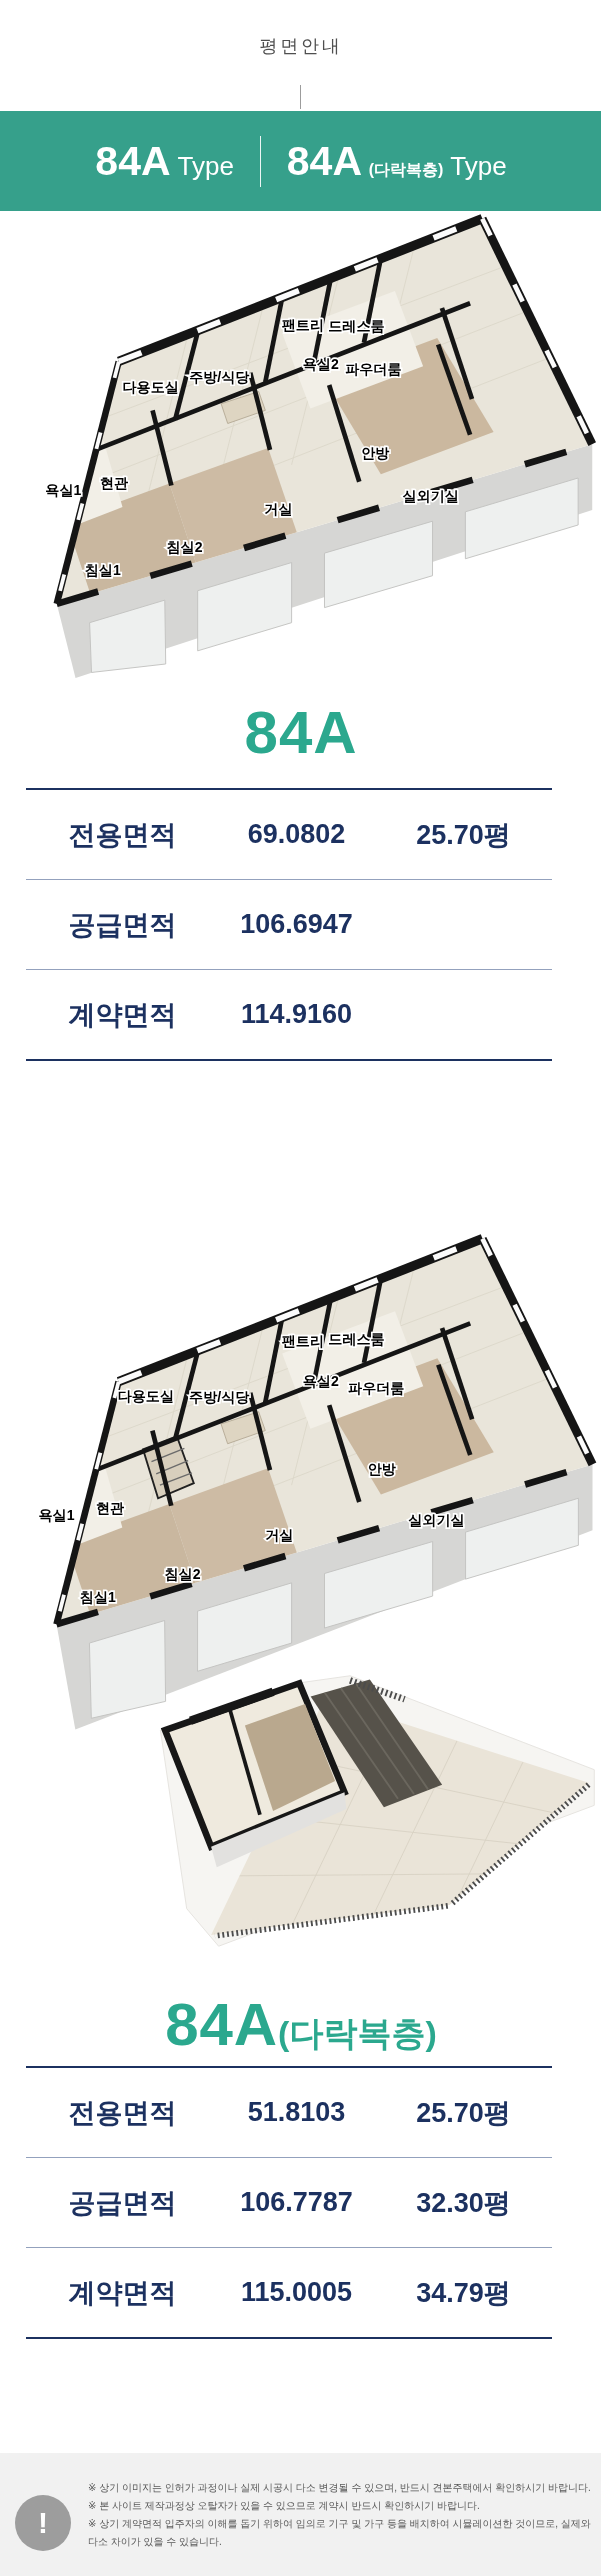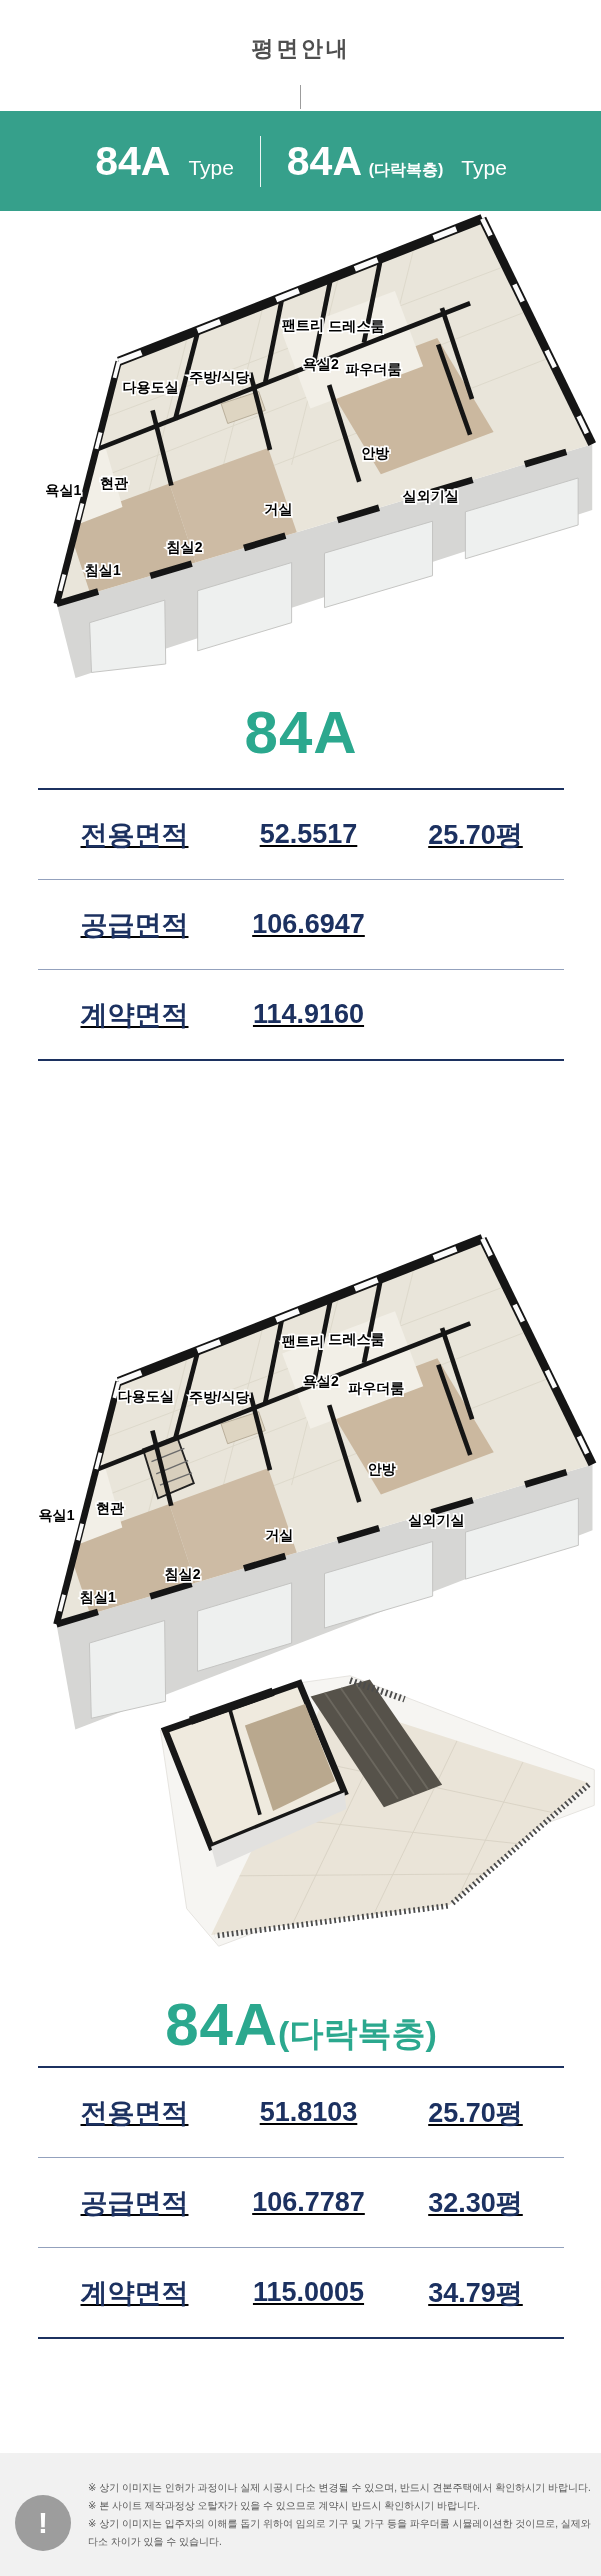--- a/index.html
+++ b/index.html
@@ -1,48 +1,48 @@
 <!DOCTYPE html>
 <html style="font-size:15px"><head>
 <meta charset="utf-8">
 <style>
   html,body{margin:0;padding:0;background:#fff;}
   .page{position:relative;width:602px;height:2576px;background:#ffffff;overflow:hidden;
         font-family:"Liberation Sans","DejaVu Sans",sans-serif;}
 
   
   .page-title{position:absolute;top:34px;left:0;width:602px;text-align:center;
-              font-size:22px;letter-spacing:2.8px;color:#4f4f4f;font-weight:700;}
+              font-size:18px;letter-spacing:2.8px;color:#4f4f4f;font-weight:400;}
   .title-tick{position:absolute;top:85px;left:300px;width:0.9px;height:24.4px;background:#9c9c9c;}
 
   
   .type-banner{position:absolute;top:111px;left:0;width:602px;height:100px;background:#36a08b;
                display:flex;align-items:center;justify-content:center;color:#ffffff;}
   .tb-group{display:flex;align-items:baseline;cursor:pointer;}
   .tb-code{font-size:41px;font-weight:800;letter-spacing:0px;line-height:1;}
-  .tb-suffix{font-size:21px;font-weight:500;margin-left:18px;}
+  .tb-suffix{font-size:26px;font-weight:500;margin-left:7px;}
   .tb-paren{font-size:16px;font-weight:700;margin-left:6.6px;}
   .tb-divider{width:0.9px;height:51px;background:rgba(255,255,255,.9);margin:0 26px;align-self:center;}
 
   
   .floorplan{position:absolute;left:0;}
   .attic{position:absolute;}
   .room-labels text{font-size:15px;font-weight:bold;fill:#000;stroke:#fff;stroke-width:3.5px;
                     paint-order:stroke;text-anchor:middle;
                     font-family:"Liberation Sans","DejaVu Sans",sans-serif;}
 
   
   .plan-title{position:absolute;left:0;width:602px;text-align:center;color:#2ba88e;
               font-weight:800;line-height:1;}
   .plan-title .big{font-size:60px;letter-spacing:0.9px;}
   .plan-title .paren{font-size:34px;font-weight:800;}
 
   
-  .area-table{position:absolute;left:38px;width:526px;
-              border-top:2.8px solid #1c3160;border-bottom:2.8px solid #1c3160;text-decoration:underline;}
+  .area-table{position:absolute;left:26px;width:526px;
+              border-top:2.8px solid #1c3160;border-bottom:2.8px solid #1c3160;}
   .t-row{height:89px;display:grid;grid-template-columns:193px 155px 179px;align-items:center;
          text-align:center;font-size:27px;font-weight:bold;color:#1c3160;}
   .t-row + .t-row{border-top:0.9px solid #93a1bd;}
 
   
   .footer{position:absolute;top:2453px;left:0;width:602px;height:123px;background:#f1f1f1;}
   .warn-circle{position:absolute;left:15px;top:42px;width:56px;height:56px;border-radius:50%;
                background:#9d9d9d;color:#fff;font-size:30px;font-weight:bold;
                display:flex;align-items:center;justify-content:center;}
   .notes{position:absolute;left:88px;top:26px;width:506px;font-size:10px;line-height:18px;
@@ -138,21 +138,21 @@
       <text x="109" y="417">침실1</text>
     </g>
   </svg>
 
   <div class="plan-title" style="top:703px">
     <span class="big">84A</span>
   </div>
   <div class="area-table" style="top:788px">
     <div class="t-row">
       <div>전용면적</div>
-      <div>52.5517</div>
+      <div>69.0802</div>
       <div>25.70평</div>
     </div>
     <div class="t-row">
       <div>공급면적</div>
       <div>106.6947</div>
     </div>
     <div class="t-row">
       <div>계약면적</div>
       <div>114.9160</div>
     </div>
@@ -290,18 +290,18 @@
       <div>115.0005</div>
       <div>34.79평</div>
     </div>
   </div>
 
   <div class="footer">
     <div class="warn-circle">!</div>
     <div class="notes">
       <p>※ 상기 이미지는 인허가 과정이나 실제 시공시 다소 변경될 수 있으며, 반드시 견본주택에서 확인하시기 바랍니다.</p>
       <p>※ 본 사이트 제작과정상 오탈자가 있을 수 있으므로 계약시 반드시 확인하시기 바랍니다.</p>
-      <p>※ 상기 이미지는 입주자의 이해를 돕기 위하여 임의로 기구 및 가구 등을 파우더룸 시뮬레이션한 것이므로, 실제와 다소 차이가 있을 수 있습니다.</p>
+      <p>※ 상기 계약면적 입주자의 이해를 돕기 위하여 임의로 기구 및 가구 등을 배치하여 시뮬레이션한 것이므로, 실제와 다소 차이가 있을 수 있습니다.</p>
     </div>
   </div>
 
 </div>
 
 
 </body></html>

